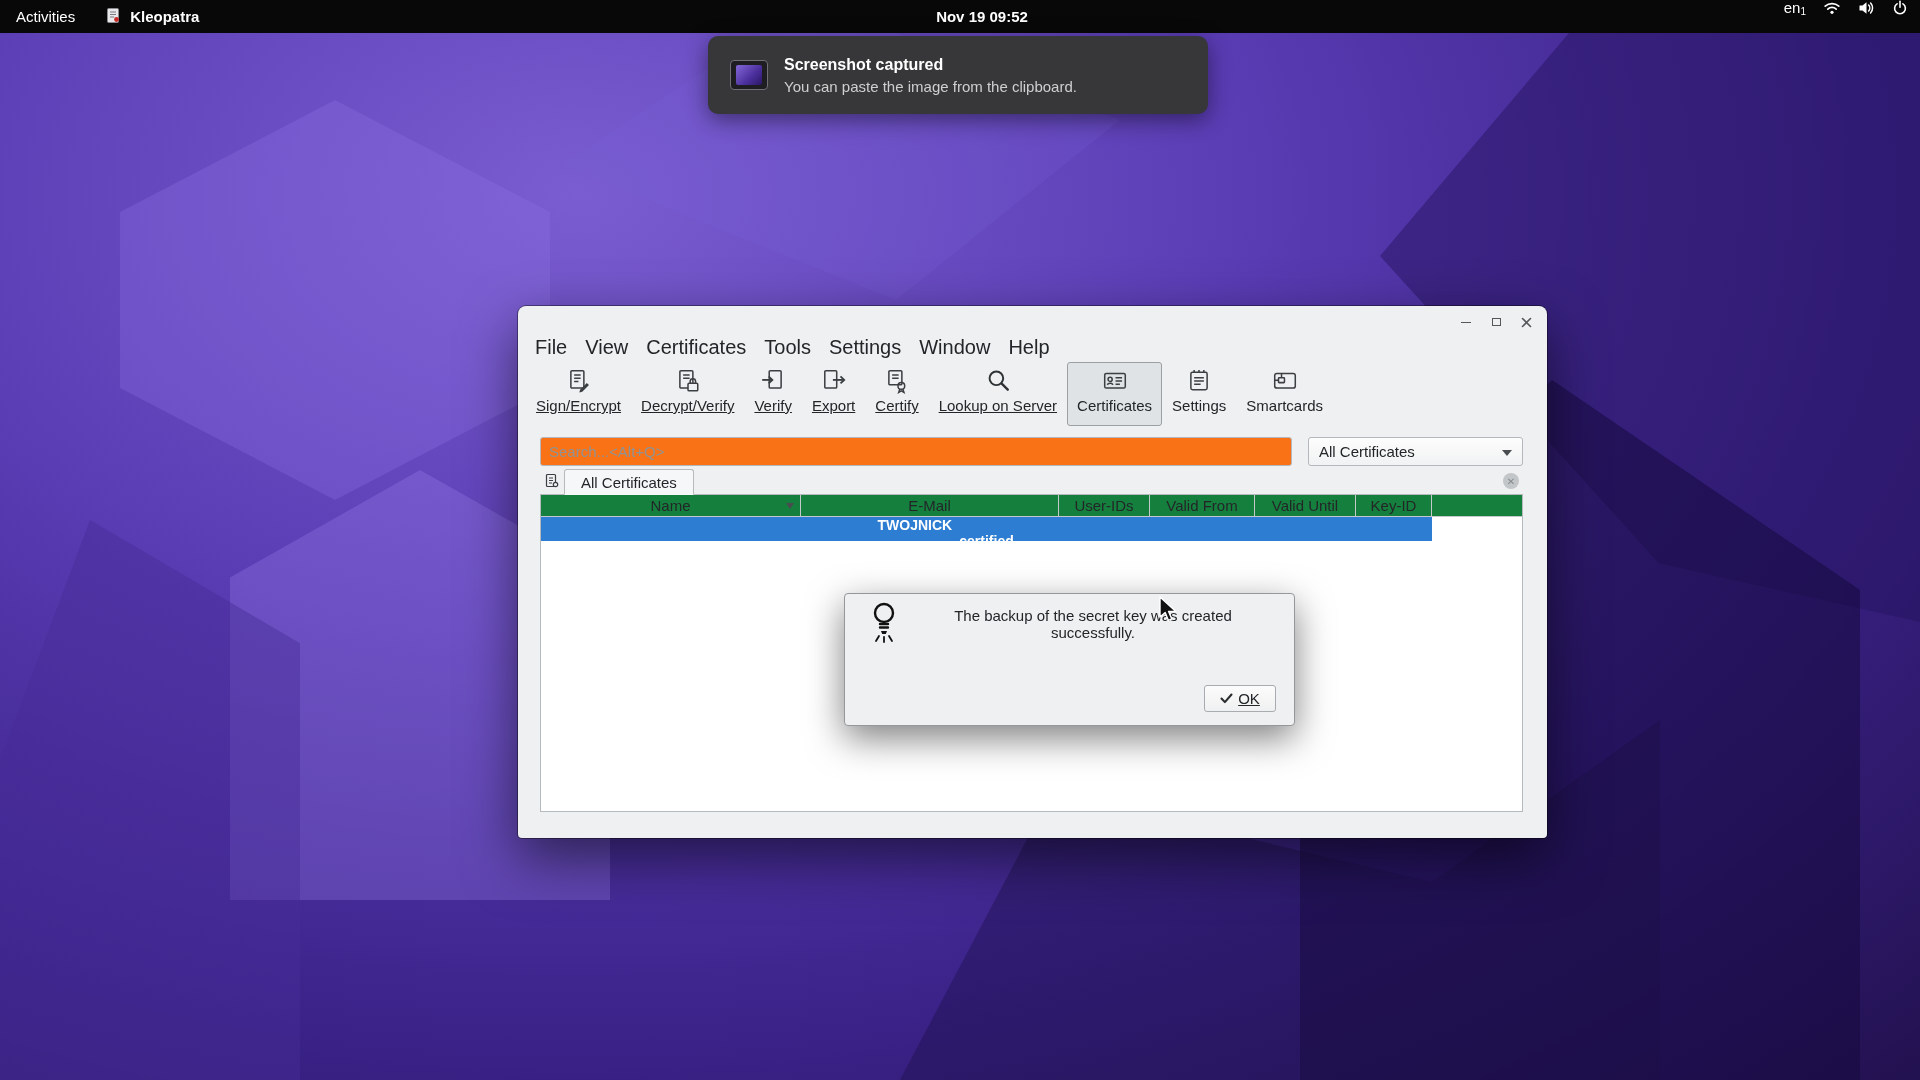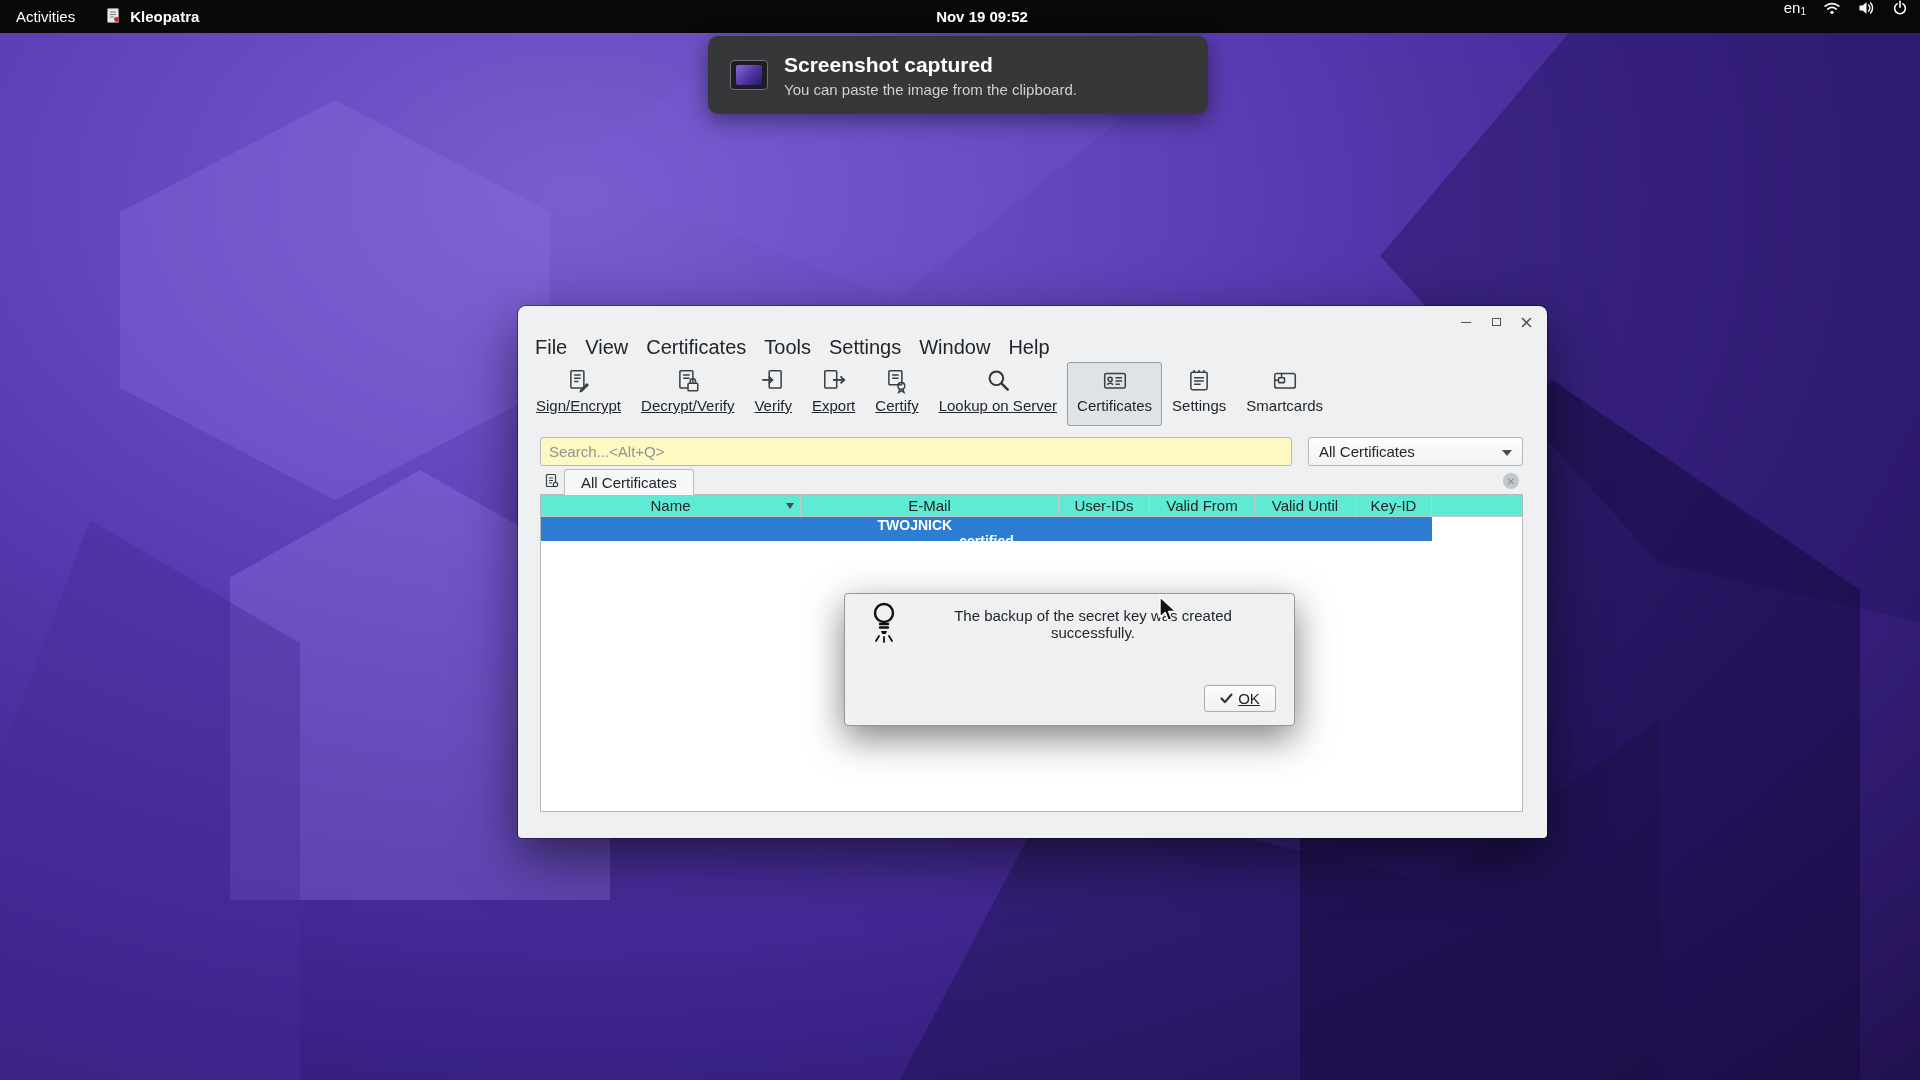--- a/index.html
+++ b/index.html
@@ -37,21 +37,21 @@
   .kbd-ind .sub { font-size:10px; margin-top:7px; }
 
   
   .notify { position:absolute; left:708px; top:36px; width:500px; height:78px; z-index:60;
     background:#37373a; border-radius:10px; box-shadow:0 6px 22px rgba(0,0,0,.45);
     display:flex; align-items:center; color:#fff; }
   .notify-icon { width:38px; height:30px; margin:0 16px 0 22px; border:1px solid #6f6f75; border-radius:4px;
     background:#1d1d22; position:relative; overflow:hidden; flex:none; }
   .notify-icon .screen { position:absolute; inset:4px 5px; border-radius:2px;
     background:linear-gradient(135deg,#8468d8 0%,#4a2f9c 60%,#2a1763 100%); }
-  .notify-title { font-size:21px; font-weight:700; margin-bottom:4px; }
+  .notify-title { font-size:16px; font-weight:700; margin-bottom:4px; }
   .notify-body { font-size:15px; color:#cfcfcf; }
 
   
   .kleo { position:absolute; left:518px; top:306px; width:1029px; height:532px; z-index:10;
     background:#eff0f1; color:#232629; border-radius:8px 8px 4px 4px;
     box-shadow:0 0 0 1px rgba(0,0,0,.38), 0 20px 55px rgba(0,0,0,.55); }
   .chrome { position:absolute; top:0; left:0; right:0; height:30px; }
   .winbtns { position:absolute; right:14px; top:9px; display:flex; gap:16px; align-items:center; }
   .wb { width:14px; height:14px; display:flex; align-items:center; justify-content:center; color:#55585b; }
   .wb-min i { display:block; width:10px; height:0; border-top:1.6px solid #55585b; }
@@ -62,41 +62,41 @@
   .menu-item { padding:3px 9px; border-radius:3px; }
 
   .toolbar { position:absolute; top:56px; left:8px; height:64px; display:flex; align-items:stretch; }
   .tbi { display:flex; flex-direction:column; align-items:center; justify-content:flex-start;
     padding:5px 9px 4px; border:1px solid transparent; border-radius:3px; font-size:15px; gap:3px; }
   .tbi.active { background:#e0e3e5; border-color:#9ca0a3; }
   .tbi .lbl.u { text-decoration:underline; }
   .tbi svg { display:block; }
 
   .filter-row { position:absolute; left:22px; right:24px; top:131px; height:29px; display:flex; }
-  .search-input { flex:1; height:29px; border:1px solid #b4b8bc; border-radius:3px; background:#fef9c3;
+  .search-input { flex:1; height:29px; border:1px solid #b4b8bc; border-radius:3px; background:#f97316;
     font-family:"Liberation Sans",sans-serif; font-size:15px; padding:0 8px; color:#232629; outline:none; margin-right:16px; }
   .search-input::placeholder { color:#8f9396; }
   .dropdown { width:215px; height:29px; border:1px solid #b4b8bc; border-radius:3px;
     background:linear-gradient(#fdfdfd,#f1f2f3); display:flex; align-items:center; padding:0 10px;
     font-size:15px; position:relative; }
   .dropdown .arrow { position:absolute; right:10px; top:12px; width:0; height:0;
     border-left:5px solid transparent; border-right:5px solid transparent; border-top:6px solid #4a4d50; }
 
   .tabrow { position:absolute; left:22px; right:24px; top:162px; height:27px;
     border-bottom:1px solid #b6babd; display:flex; align-items:flex-end; }
   .tab-listbtn { width:24px; height:22px; display:flex; align-items:center; justify-content:center; margin-bottom:2px; }
   .tab { height:26px; padding:0 16px; display:flex; align-items:center; font-size:15px;
     background:#f6f7f8; border:1px solid #b6babd; border-bottom:1px solid #f6f7f8;
     border-radius:3px 3px 0 0; position:relative; top:1px; }
   .tab-close { position:absolute; right:4px; top:5px; width:16px; height:16px; border-radius:50%;
     background:#c3c6c8; color:#85898c; font-size:10px; display:flex; align-items:center; justify-content:center; }
 
   .view { position:absolute; left:22px; top:189px; width:983px; bottom:26px; background:#fff;
     border:1px solid #b6babd; border-top:none; }
-  .thead { display:flex; height:22px; background:#5eead4; border-bottom:1px solid #c6c9cb; font-size:15px; }
+  .thead { display:flex; height:22px; background:#15803d; border-bottom:1px solid #c6c9cb; font-size:15px; }
   .hc { display:flex; align-items:center; justify-content:center; border-right:1px solid #c6c9cb; position:relative; }
   .hc.fill { flex:1; border-right:none; }
   .c0 { width:260px; } .c1 { width:258px; } .c2 { width:91px; } .c3 { width:105px;justify-content:center; } .c4 { width:101px; } .c5 { width:76px; }
   .sort-arrow { position:absolute; right:6px; top:8px; width:0; height:0;
     border-left:4.5px solid transparent; border-right:4.5px solid transparent; border-top:6px solid #4a4d50; }
   .trow { display:flex; height:24px; width:891px; background:#2d7dd2; color:#fff; font-weight:700;
     font-size:14px; align-items:center;flex-direction:column; }
   .tc { display:flex; align-items:center; justify-content:center; height:100%; }
   .tc.name { justify-content:flex-start; padding-left:21px; }
   .tc.keyid { font-family:"DejaVu Sans Mono", monospace; font-size:13px; }

